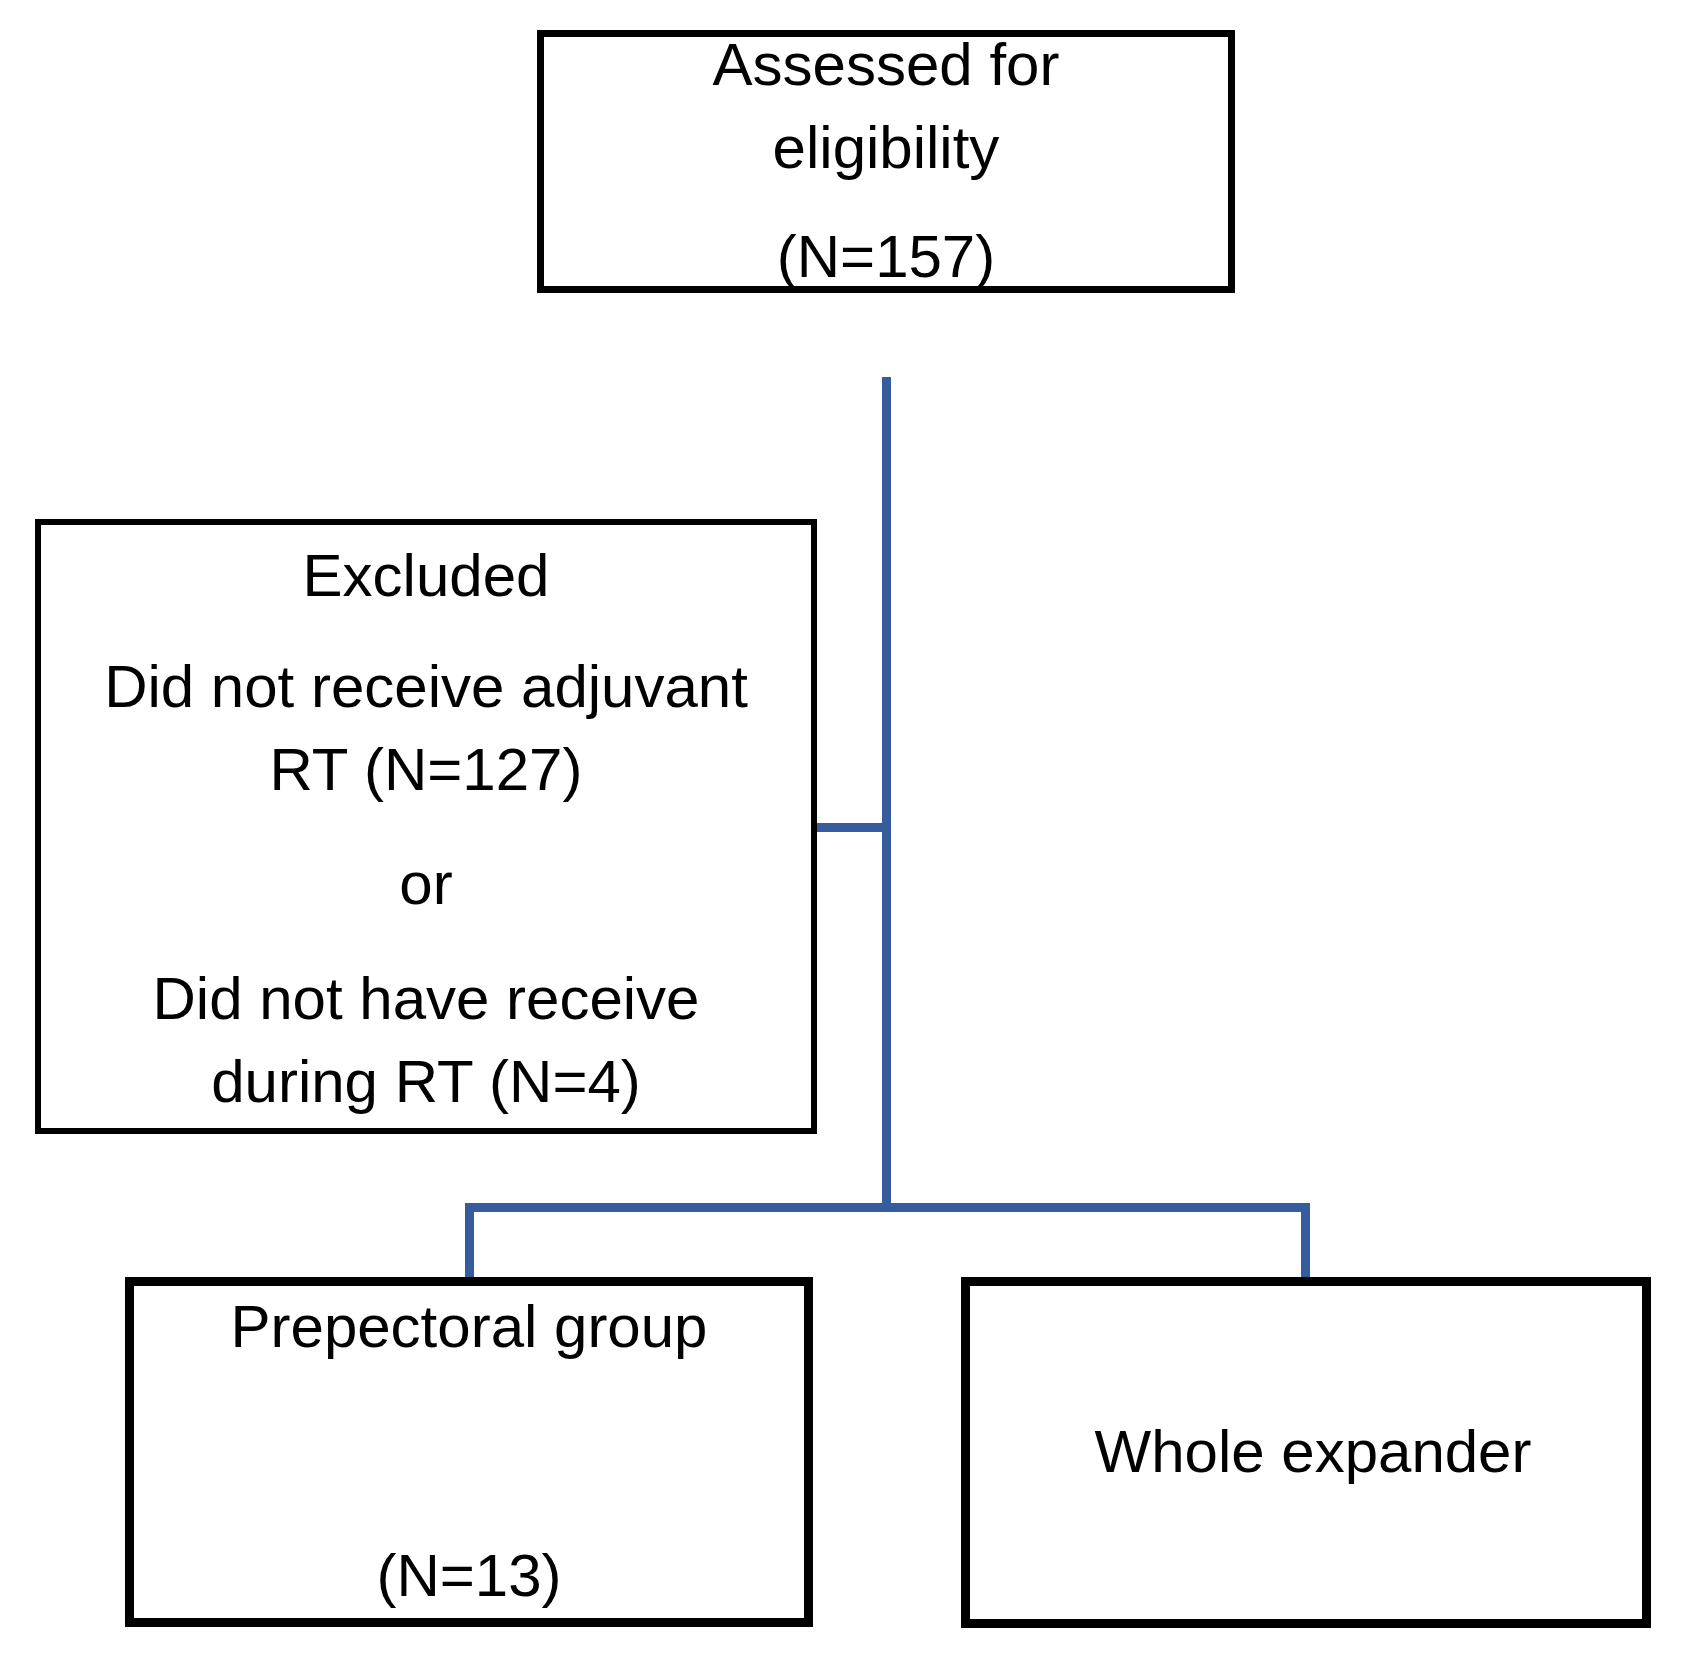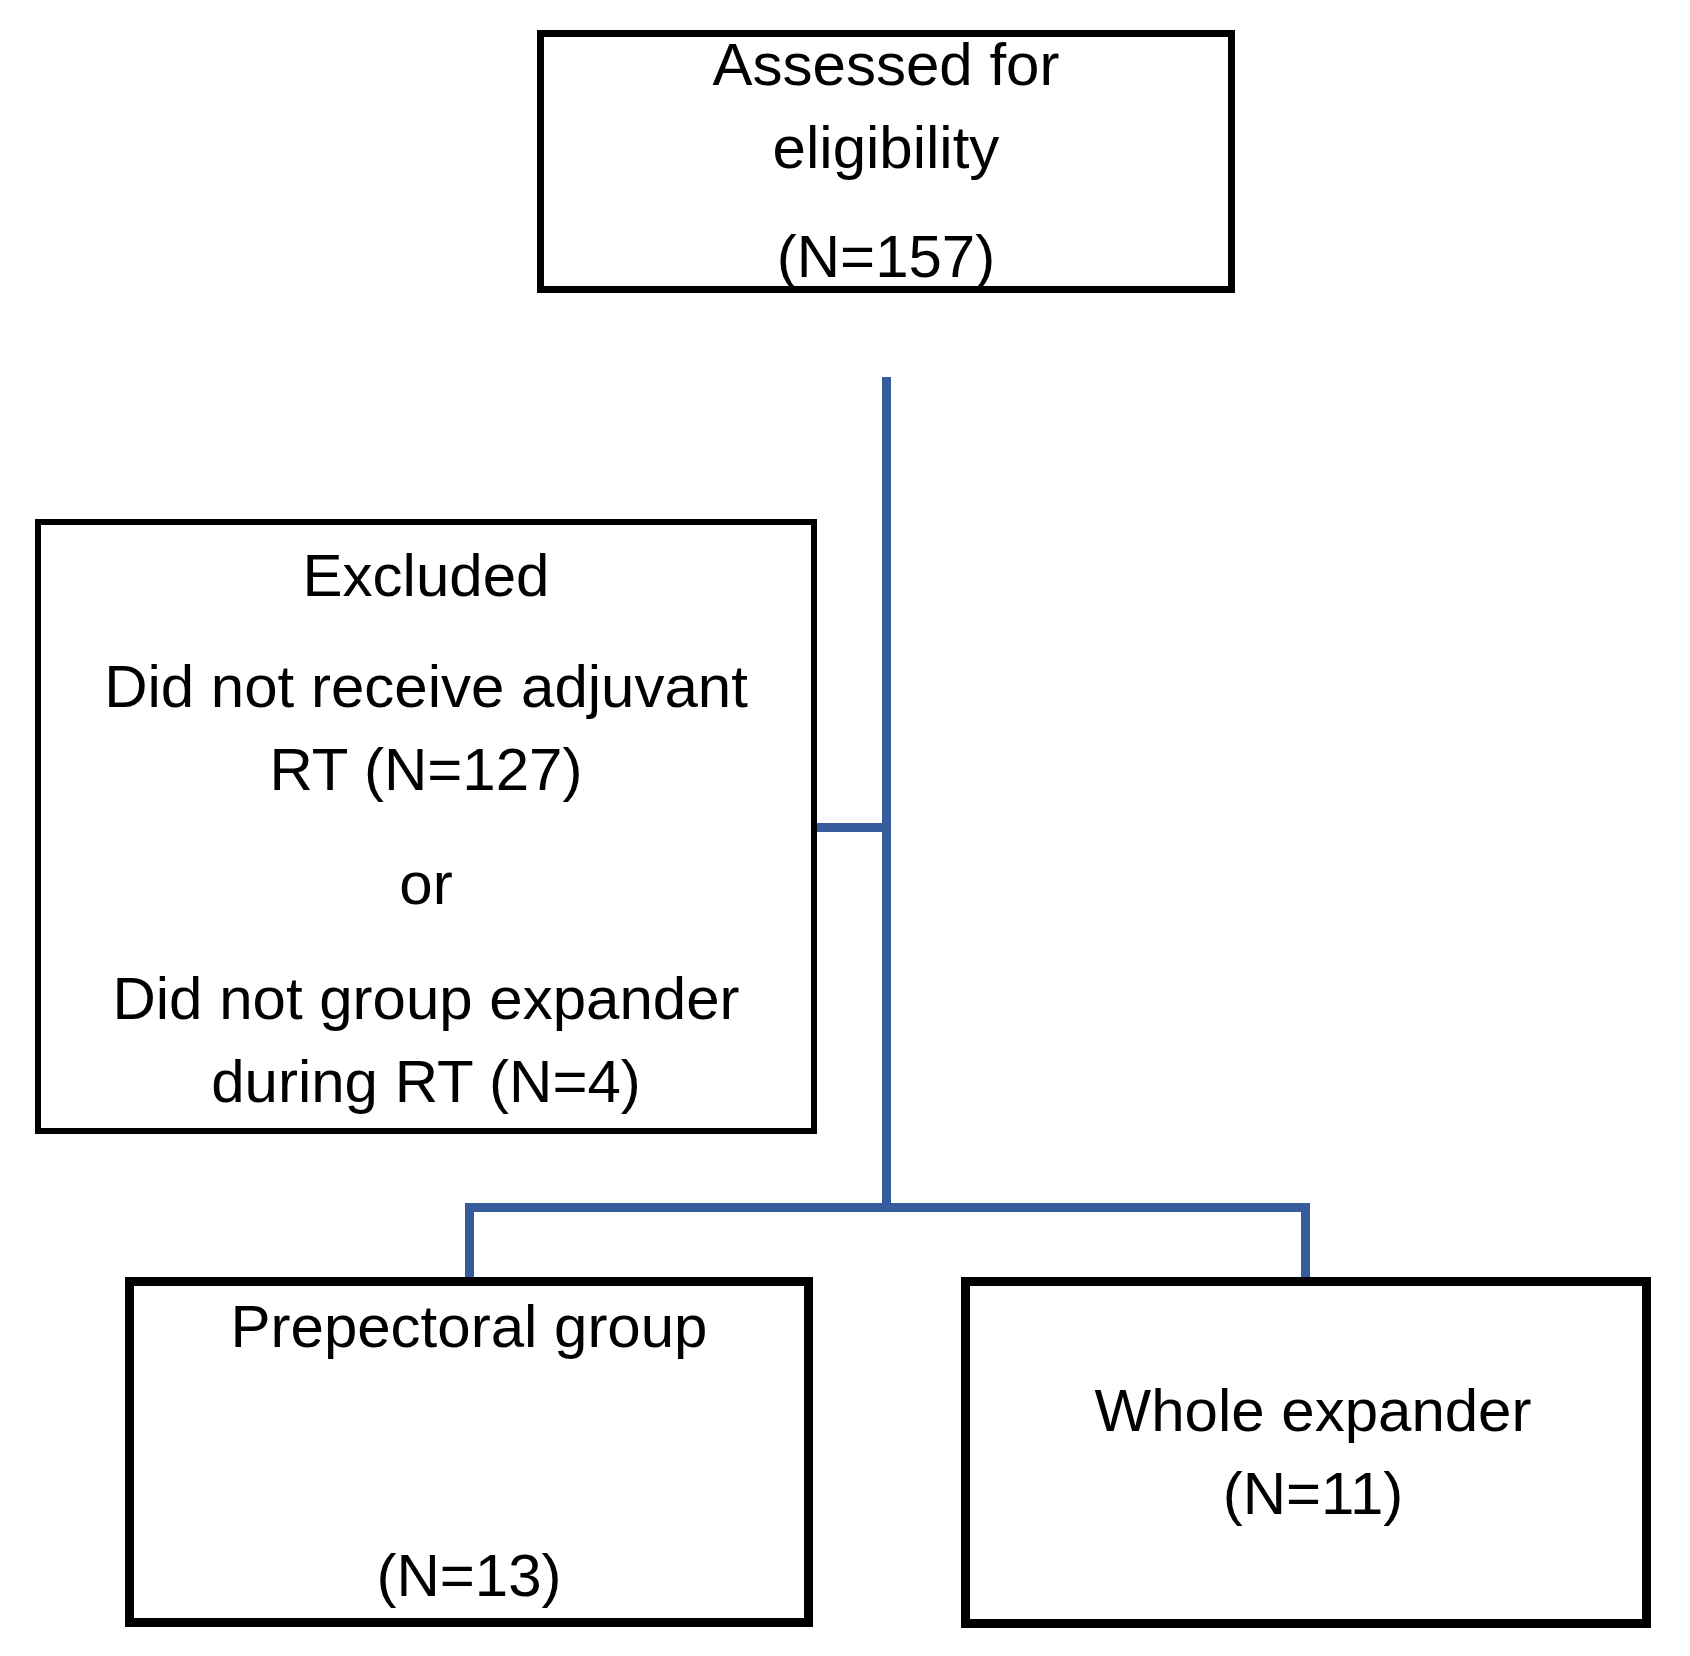--- a/index.html
+++ b/index.html
@@ -94,27 +94,26 @@
     <div class="line">Assessed for</div>
     <div class="line">eligibility</div>
     <div class="line n-line">(N=157)</div>
   </div>
 
   <div class="node" id="box-excluded">
     <div class="line">Excluded</div>
     <div class="line para-gap-sm">Did not receive adjuvant</div>
     <div class="line">RT (N=127)</div>
     <div class="line para-gap">or</div>
-    <div class="line para-gap">Did not group expander</div>
+    <div class="line para-gap">Did not have receive</div>
     <div class="line">during RT (N=4)</div>
   </div>
 
   <div class="node" id="box-prepectoral">
     <div class="line">Prepectoral group</div>
     <div class="line">(N=13)</div>
   </div>
 
   <div class="node" id="box-whole">
     <div class="line">Whole expander</div>
-    <div class="line">(N=11)</div>
   </div>
 
 </div>
 
 </body></html>

